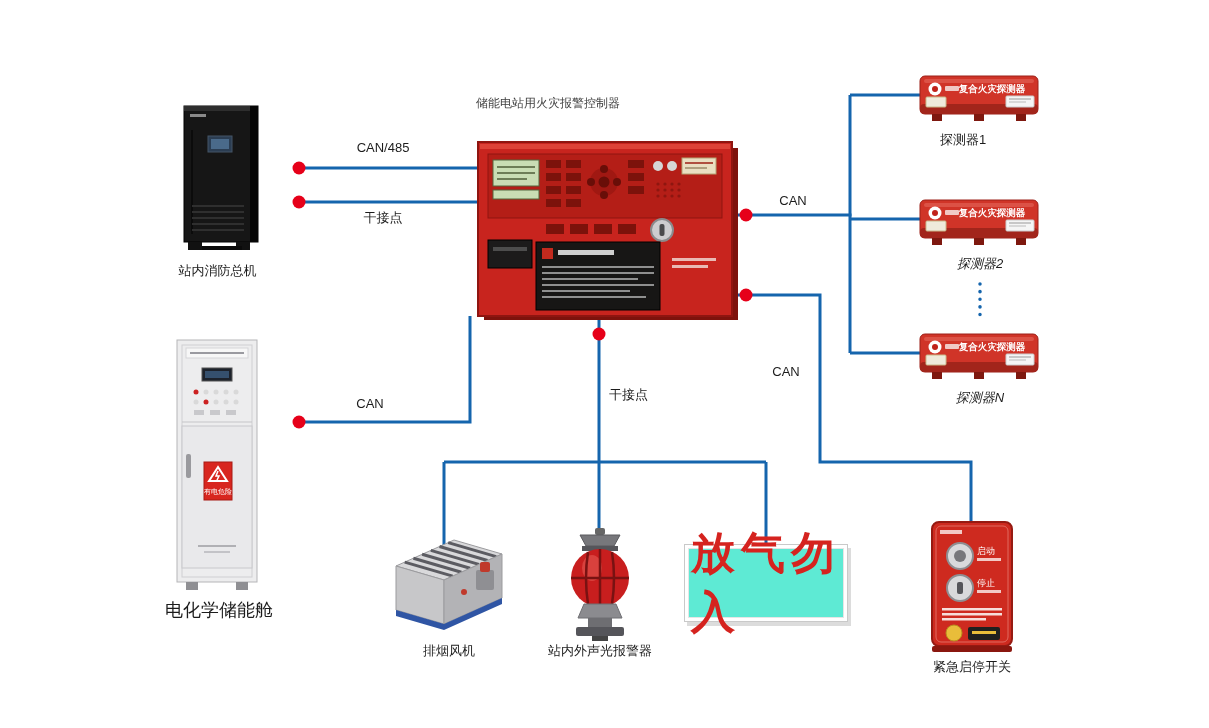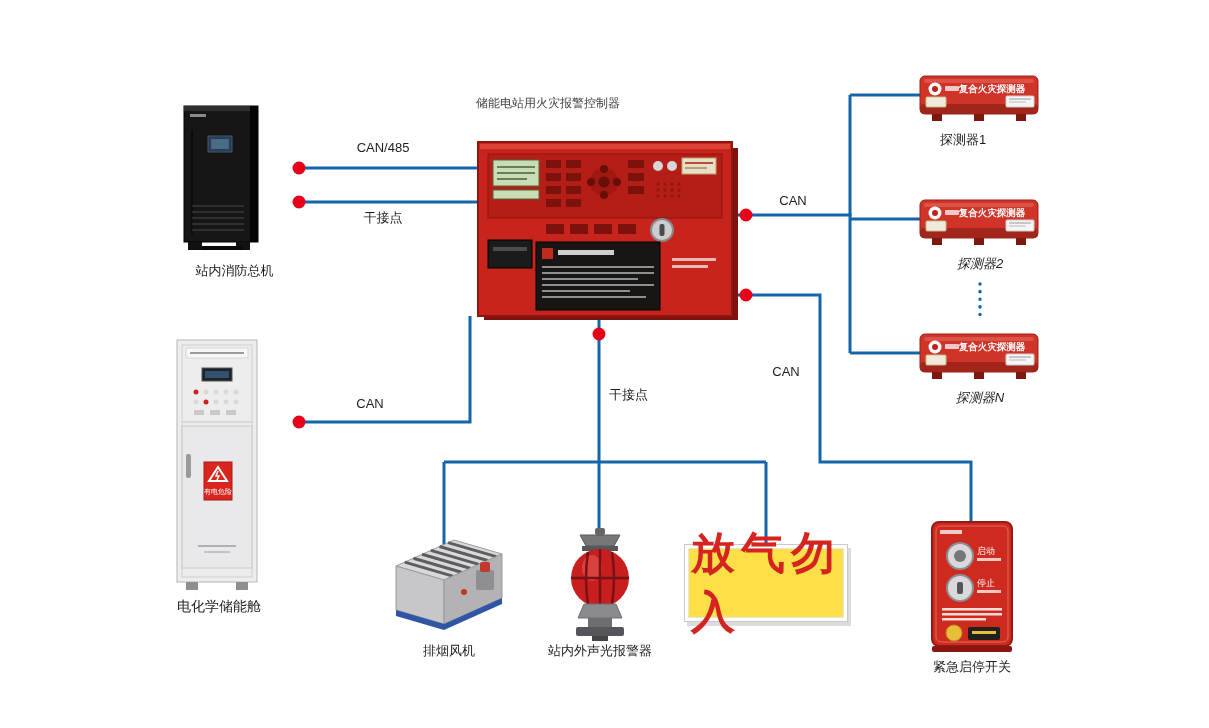--- a/index.html
+++ b/index.html
@@ -7,26 +7,26 @@
   .canvas {
     position:relative; width:1209px; height:728px; background:#ffffff;
     overflow:hidden; font-family:"Liberation Sans", sans-serif;
   }
   .wires { position:absolute; left:0; top:0; }
   .wire { stroke:var(--wire,#1565ad); stroke-width:3; fill:none; }
   .wire.dotted { stroke-width:3.5; stroke-dasharray:0.1 7.5; stroke-linecap:round; }
   .jdot { fill:var(--dot,#e60019); }
   .device { position:absolute; }
   .lbl { position:absolute; color:#1c1c1c; font-size:13px; text-align:center; white-space:nowrap; }
-  .lbl.big { font-size:14px; }
+  .lbl.big { font-size:18px; }
   .lbl.left { text-align:left; }
   .title { position:absolute; color:#404040; font-size:12px; text-align:left; white-space:nowrap; }
   .sign-panel {
     position:absolute; left:684px; top:544px; width:164px; height:78px;
-    background:#fde047; border:1px solid #c9c9c9;
+    background:#5eead4; border:1px solid #c9c9c9;
     box-shadow:3px 4px 0 #dcdcdc, inset 0 0 0 3px #ffffff, inset 0 0 0 4px #e6e6e6;
     display:flex; align-items:center; justify-content:flex-start;
   }
   .sign-text {
     font-family:"Liberation Serif", serif; font-weight:bold;
     font-size:44px; color:#d5231f; letter-spacing:6px; padding-left:6px;
   }
 </style>
 </head>
 <body>
@@ -182,21 +182,21 @@
         <line x1="14" y1="122" x2="66" y2="122"></line>
         <line x1="14" y1="128" x2="66" y2="128"></line>
       </g>
       <g>
         <rect x="10" y="140" width="14" height="8" fill="#111"></rect>
         <rect x="58" y="140" width="14" height="8" fill="#111"></rect>
         <rect x="24" y="144" width="40" height="4" fill="#0a0a0a"></rect>
       </g>
     </svg>
   </div>
-  <div class="lbl" style="left:172px;top:262px;width:125px;">站内消防总机</div>
+  <div class="lbl" style="left:155px;top:262px;width:125px;">站内消防总机</div>
 
   <div class="device" style="left:174px;top:338px;width:88px;height:254px;">
     <svg width="88" height="254" viewBox="0 0 88 254">
       <g>
         <rect x="3" y="2" width="80" height="242" fill="#ededee" stroke="#b5b5b8"></rect>
         <rect x="8" y="7" width="70" height="232" fill="none" stroke="#cfcfd2"></rect>
         <rect x="12" y="10" width="62" height="10" fill="#f7f7f7" stroke="#d5d5d8"></rect>
         <line x1="16" y1="15" x2="70" y2="15" stroke="#9a9aa0" stroke-width="2"></line>
       </g>
       <g>

